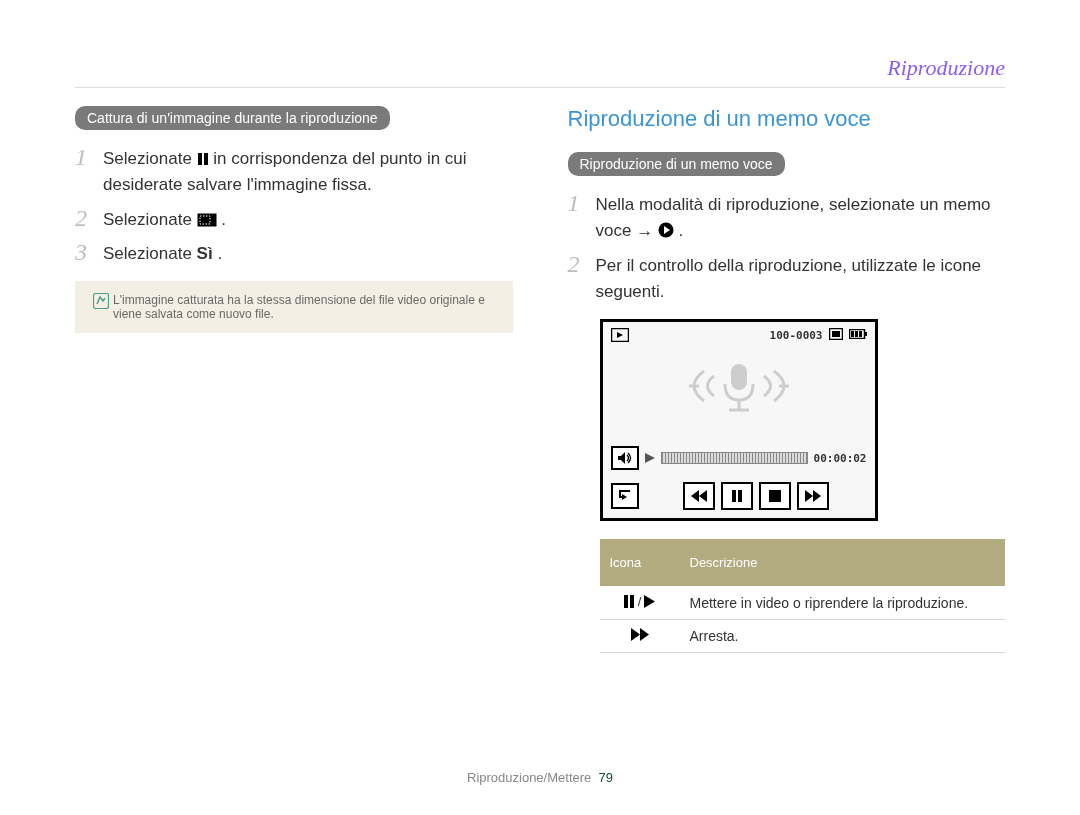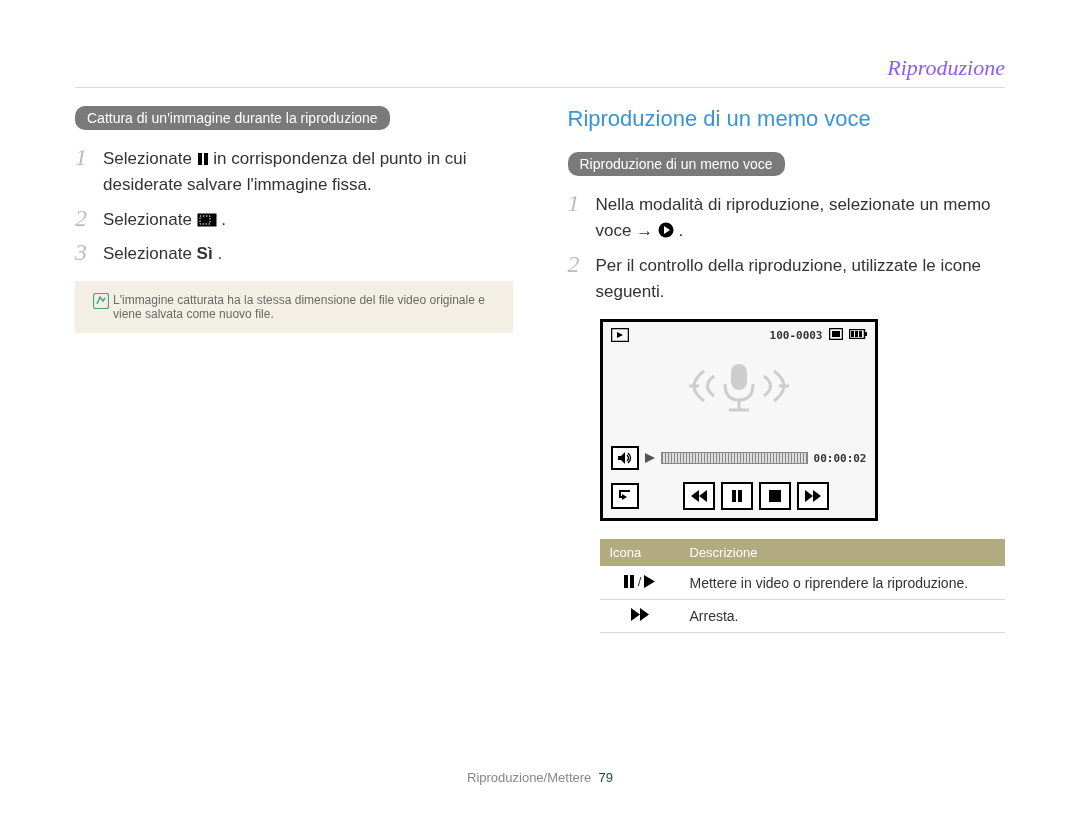--- a/index.html
+++ b/index.html
@@ -165,21 +165,21 @@
     border-collapse: collapse;
     font-size: 14px;
     margin-left: 32px;
     width: calc(100% - 32px);
   }
   table.icon-table th {
     background: #b2ab7f;
     color: #fff;
     text-align: left;
     font-weight: 400;
-    padding: 6px 10px;
+    padding: 16px 10px;
     font-size: 13px;
   }
   table.icon-table th:first-child {
     width: 60px;
   }
   table.icon-table td {
     padding: 8px 10px;
     border-bottom: 1px solid #d8d8d8;
     vertical-align: middle;
   }

